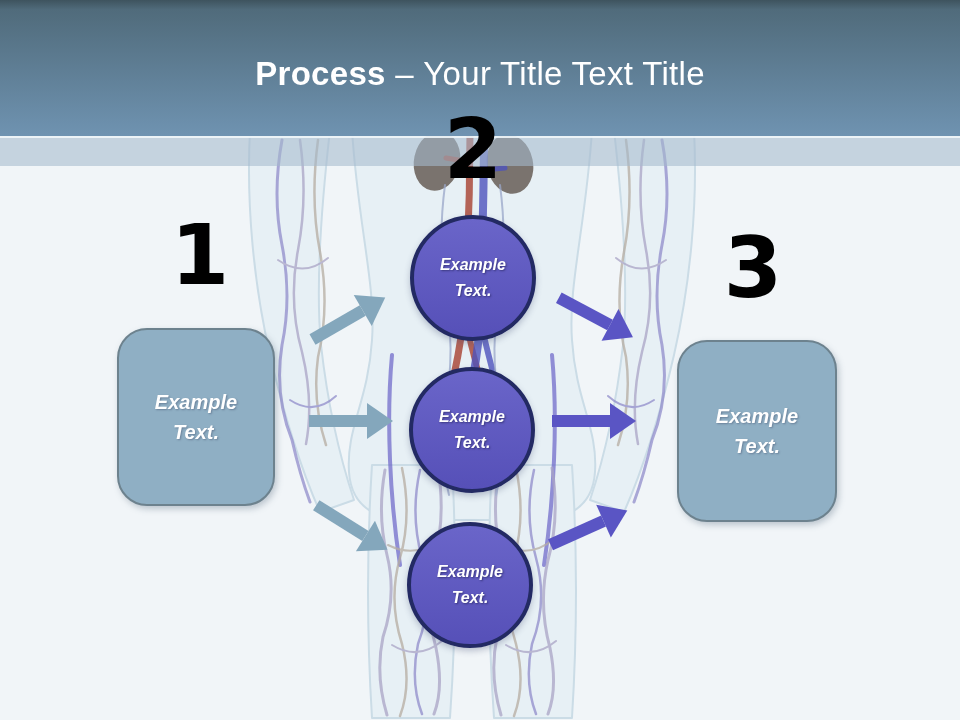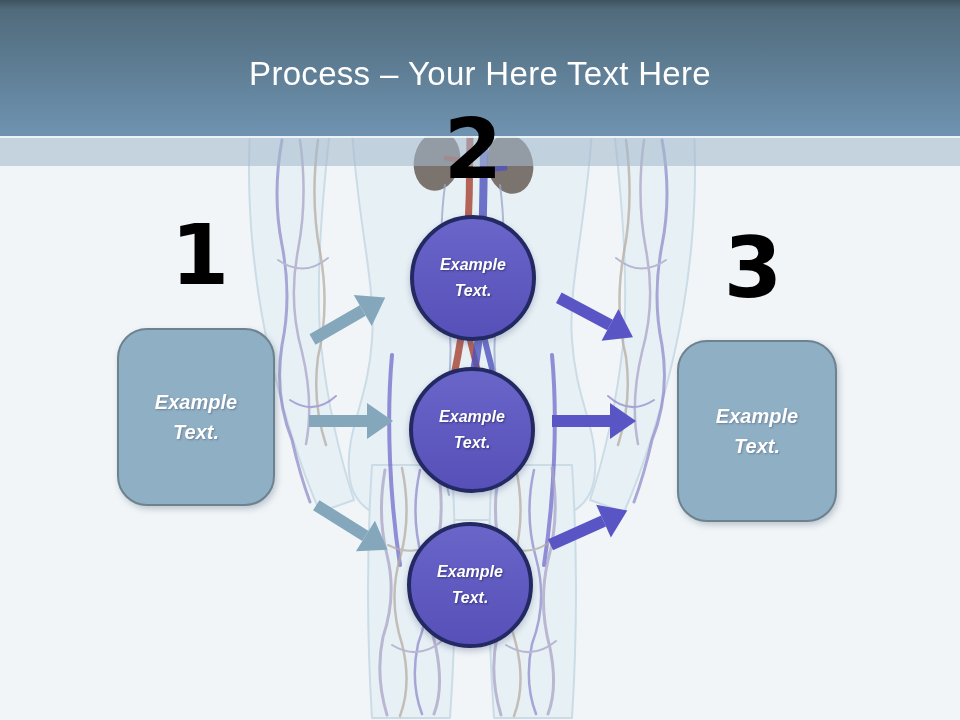--- a/index.html
+++ b/index.html
@@ -15,21 +15,21 @@
   }
   .header {
     position:absolute; left:0; top:0; width:960px; height:136px; z-index:3;
     background:linear-gradient(180deg,#3e535e 0%,#506b7b 7%,#6f93b1 100%);
   }
   .header-title {
     position:absolute; top:56px; left:0; width:100%; text-align:center;
     color:#ffffff; font-size:33px; line-height:36px; letter-spacing:0.3px;
     margin:0; white-space:nowrap;
   }
-  .t-bold { font-weight:400; }
+  .t-bold { font-weight:700; }
   .t-dash, .t-rest { font-weight:400; }
 
   .step-number {
     position:absolute; z-index:5; width:120px; text-align:center;
     font-family:"DejaVu Sans", sans-serif; font-weight:700;
     font-size:84px; line-height:1; color:#000;
   }
   .n1 { left:140px; top:213px; }
   .n2 { left:413px; top:107px; }
   .n3 { left:693px; top:226px; }
@@ -131,21 +131,21 @@
       <path d="M654,400 q-24,16 -46,-4" stroke="#918dcb" stroke-width="2"></path>
 
       <path d="M445,185 q-8,60 2,115 q8,55 -2,110 q-6,45 4,85" stroke="#9aa7c9" stroke-width="2"></path>
       <path d="M500,185 q8,60 -2,115 q-8,55 2,110 q6,45 -4,85" stroke="#9aa7c9" stroke-width="2"></path>
     </g>
   </svg>
 
   <div class="band-wash"></div>
 
   <div class="header">
-    <h1 class="header-title"><span class="t-bold">Process</span> <span class="t-dash">–</span> <span class="t-rest">Your Here Text Here</span></h1>
+    <h1 class="header-title"><span class="t-bold">Process</span> <span class="t-dash">–</span> <span class="t-rest">Your Title Text Title</span></h1>
   </div>
 
   <div class="step-number n1">1</div>
   <div class="step-number n2">2</div>
   <div class="step-number n3">3</div>
 
   <div class="box box-left">
     <div>Example</div>
     <div>Text.</div>
   </div>

